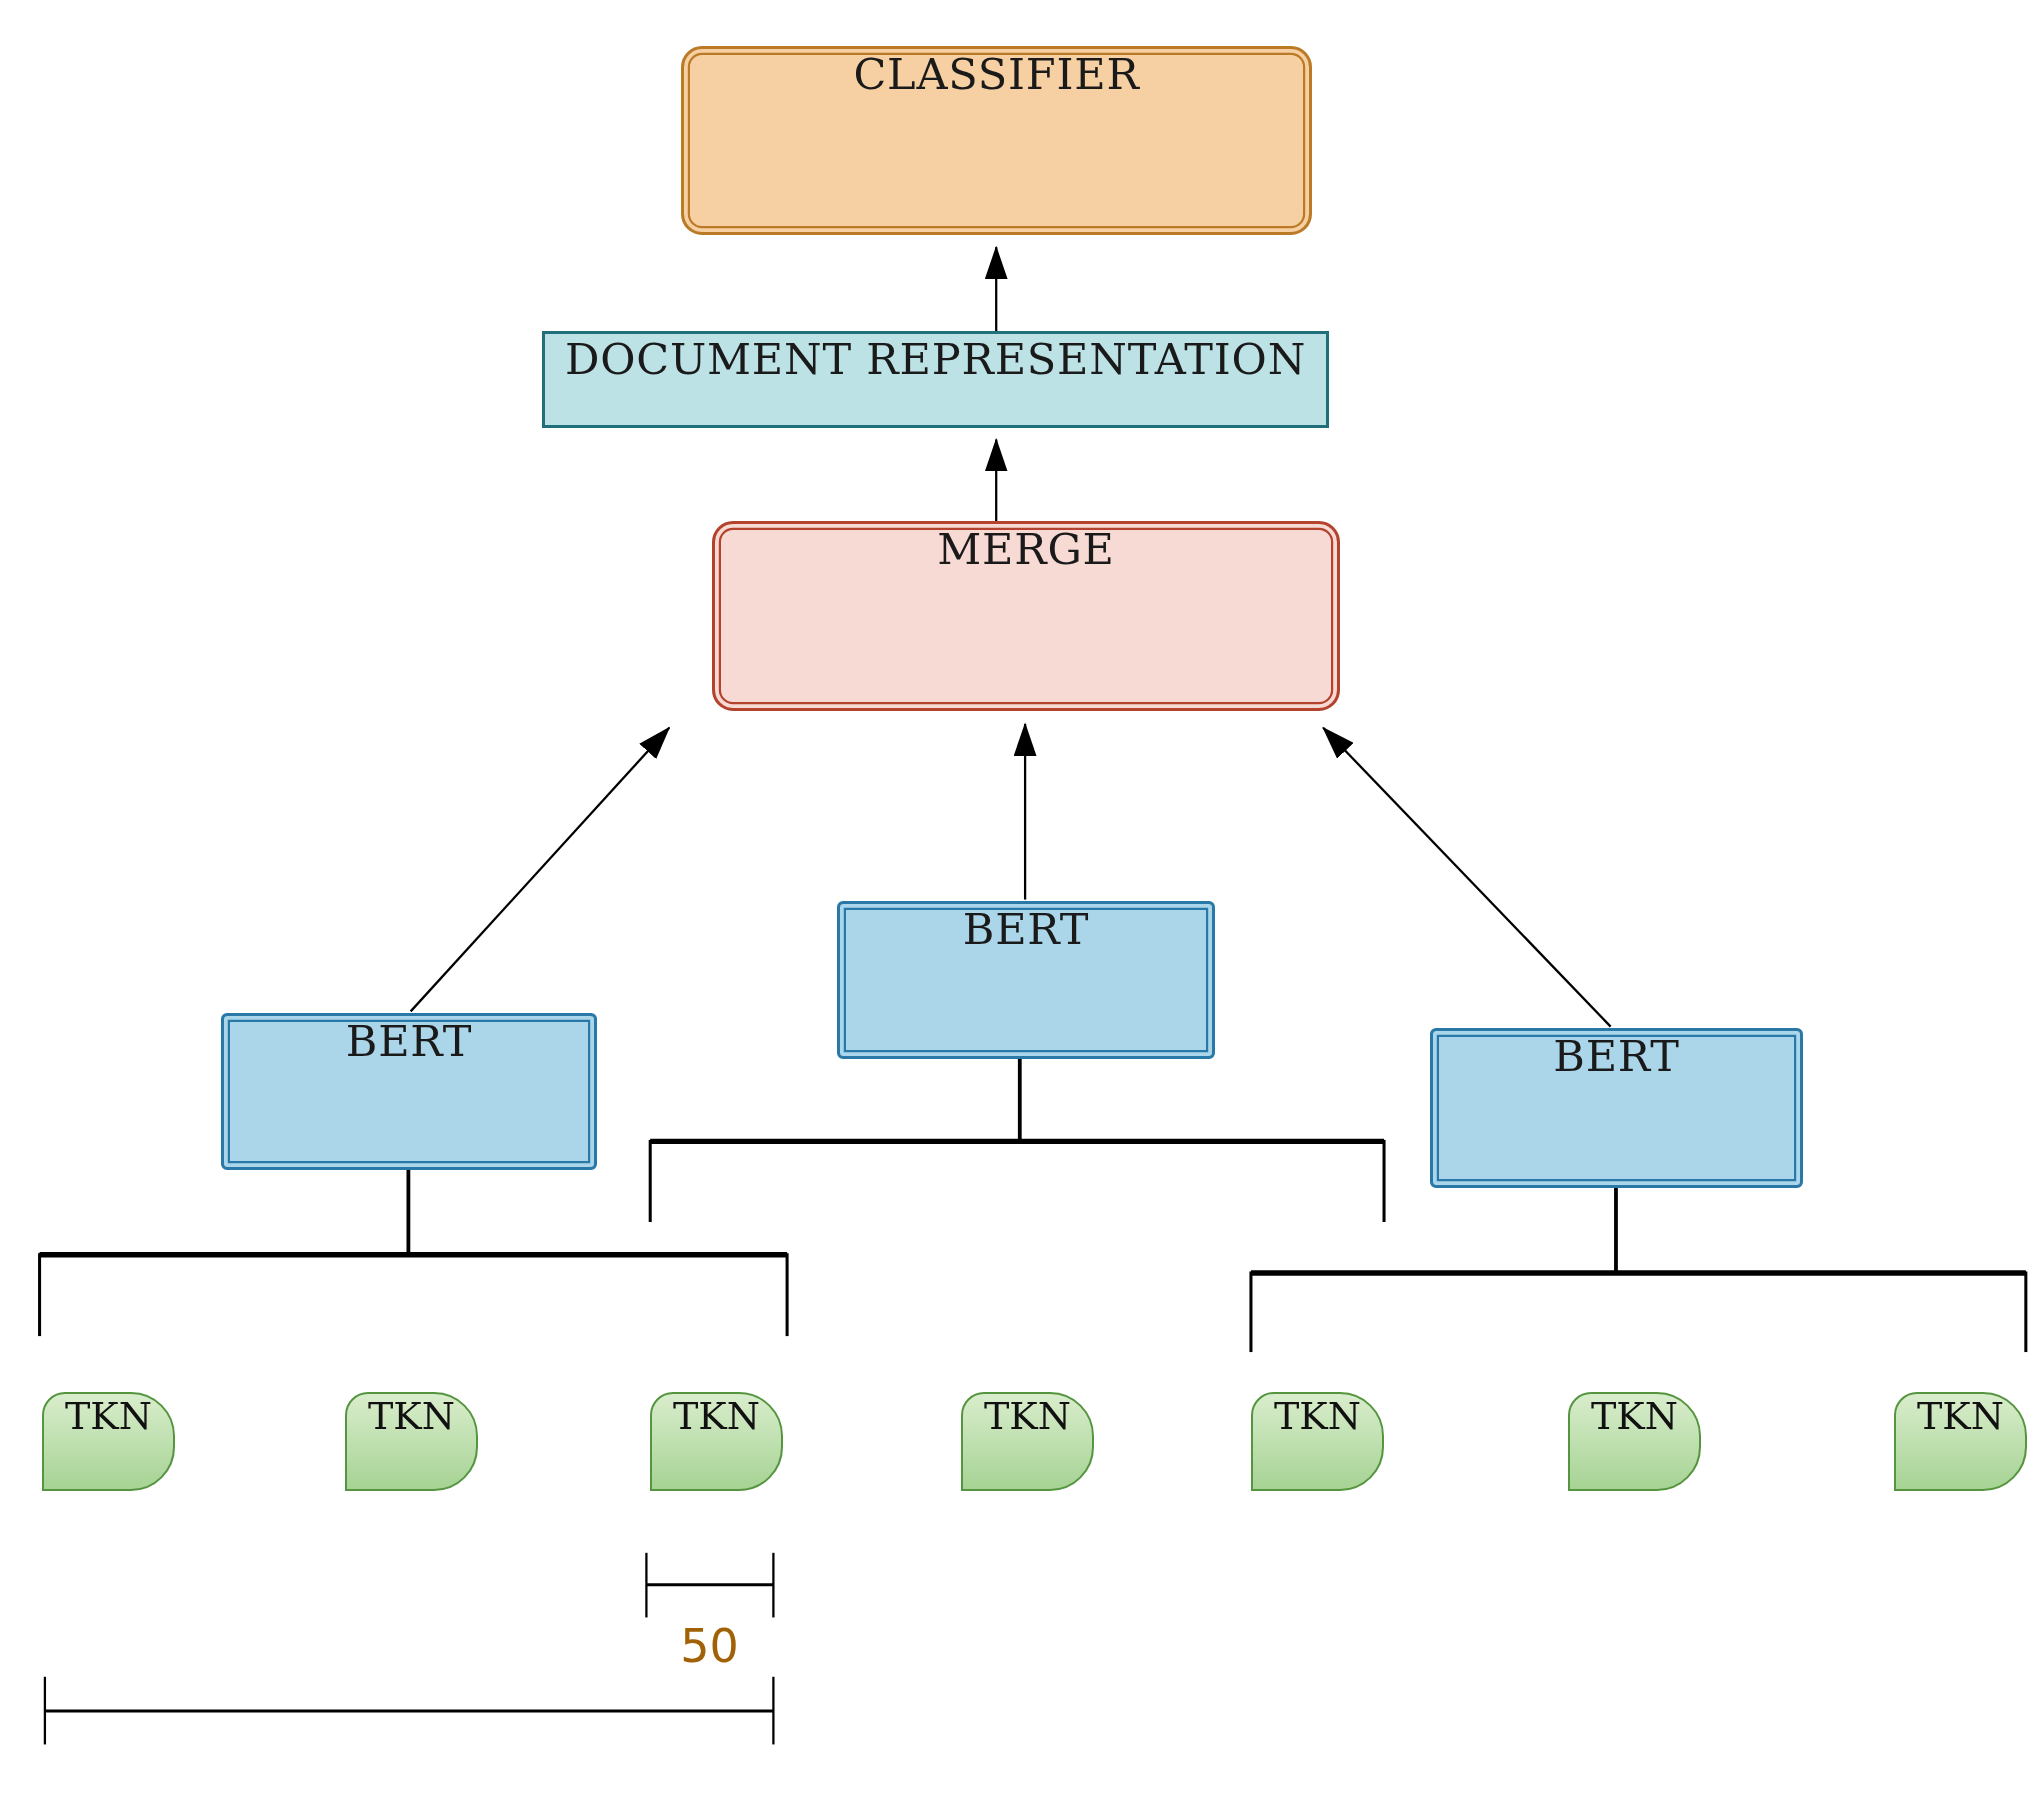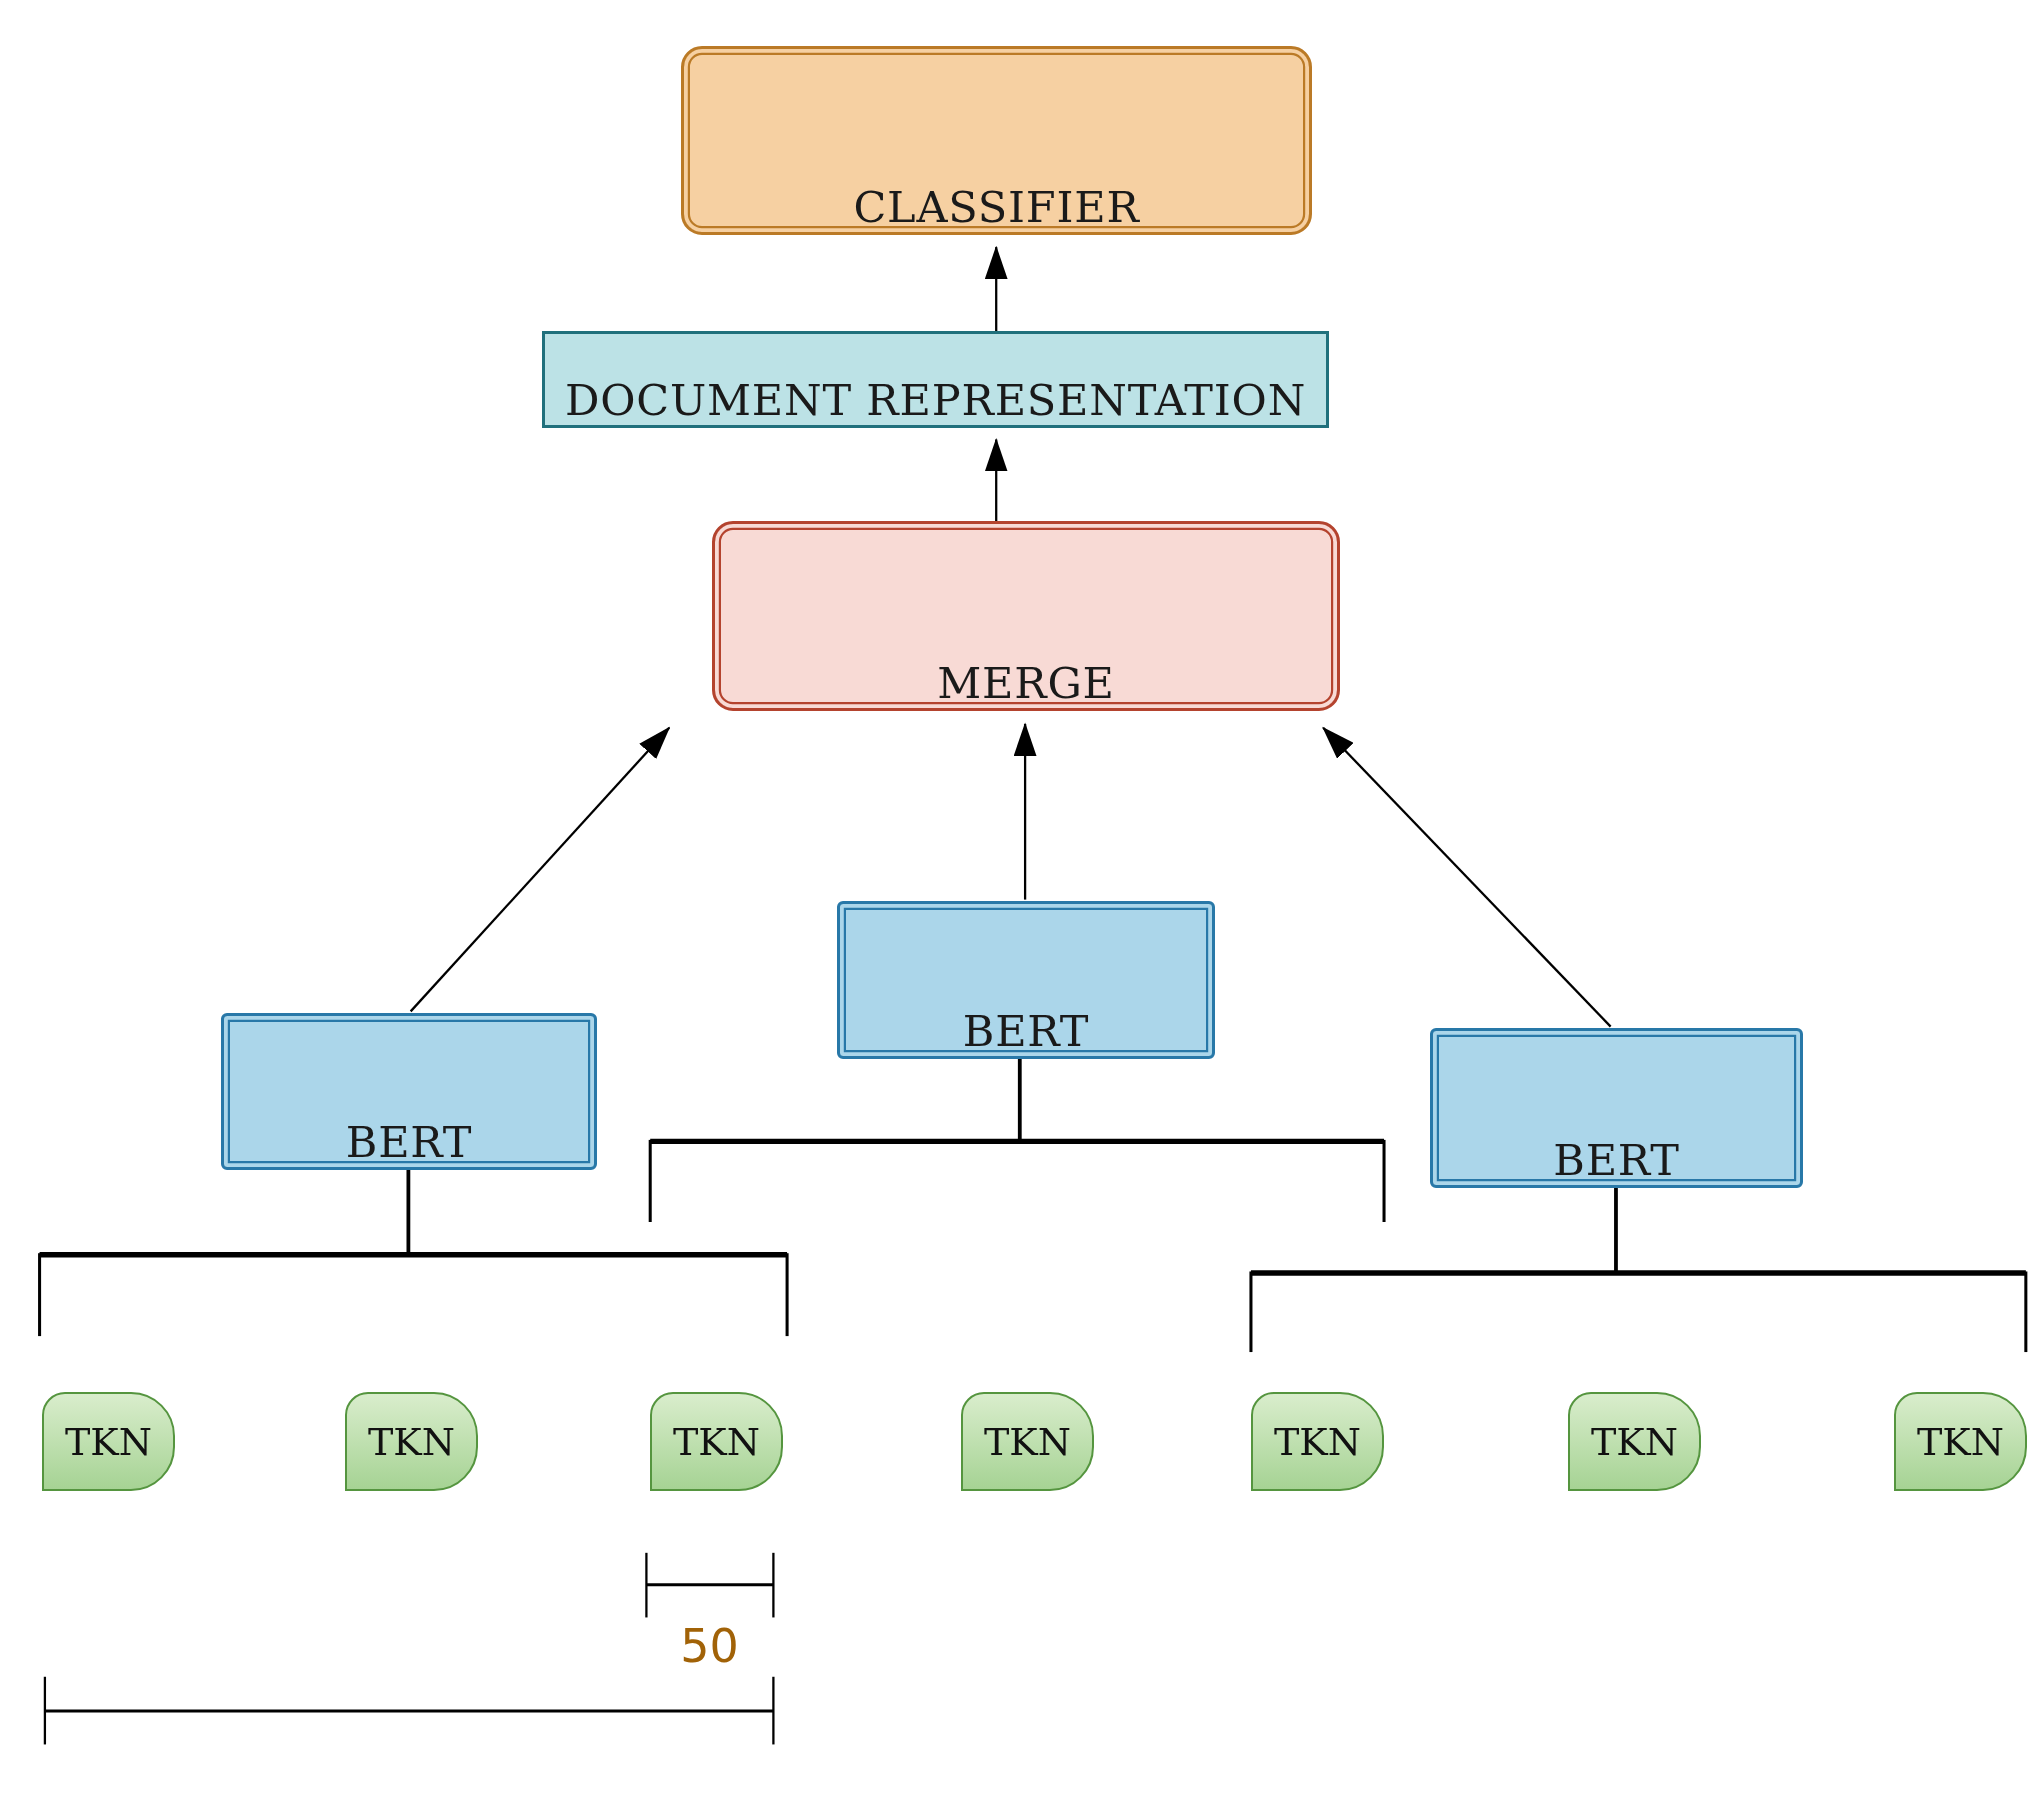--- a/index.html
+++ b/index.html
@@ -22,21 +22,21 @@
     height: 1803px;
     z-index: 1;
   }
   svg.overlay line { stroke: var(--line-color, #000); }
   svg.overlay .head { fill: var(--line-color, #000); }
 
   .node {
     position: absolute;
     box-sizing: border-box;
     display: flex;
-    align-items: flex-end;
+    align-items: flex-start;
     justify-content: center;
     z-index: 2;
     color: #1a1a1a;
   }
   .node .lbl {
     font-size: 43px;
     letter-spacing: 0.8px;
     white-space: nowrap;
   }
 
@@ -70,21 +70,21 @@
   .bert1 { left: 221px;  top: 1013px; width: 376px; height: 157px; }
   .bert2 { left: 837px; top: 901px; width: 378px; height: 158px; }
   .bert3 { left: 1430px; top: 1028px; width: 373px; height: 160px; }
 
   .token {
     position: absolute;
     box-sizing: border-box;
     width: 133px; height: 99px;
     top: 1392px;
     display: flex;
-    align-items: center;
+    align-items: flex-start;
     justify-content: center;
     z-index: 2;
     background: linear-gradient(180deg, var(--token-fill-top) 0%, var(--token-fill-bottom) 100%);
     border: 2.3px solid var(--token-border);
     border-radius: 23px 44px 44px 0;
     color: #111;
   }
   .token .lbl { font-size: 38px; letter-spacing: 0; }
 
   .measure-label {

